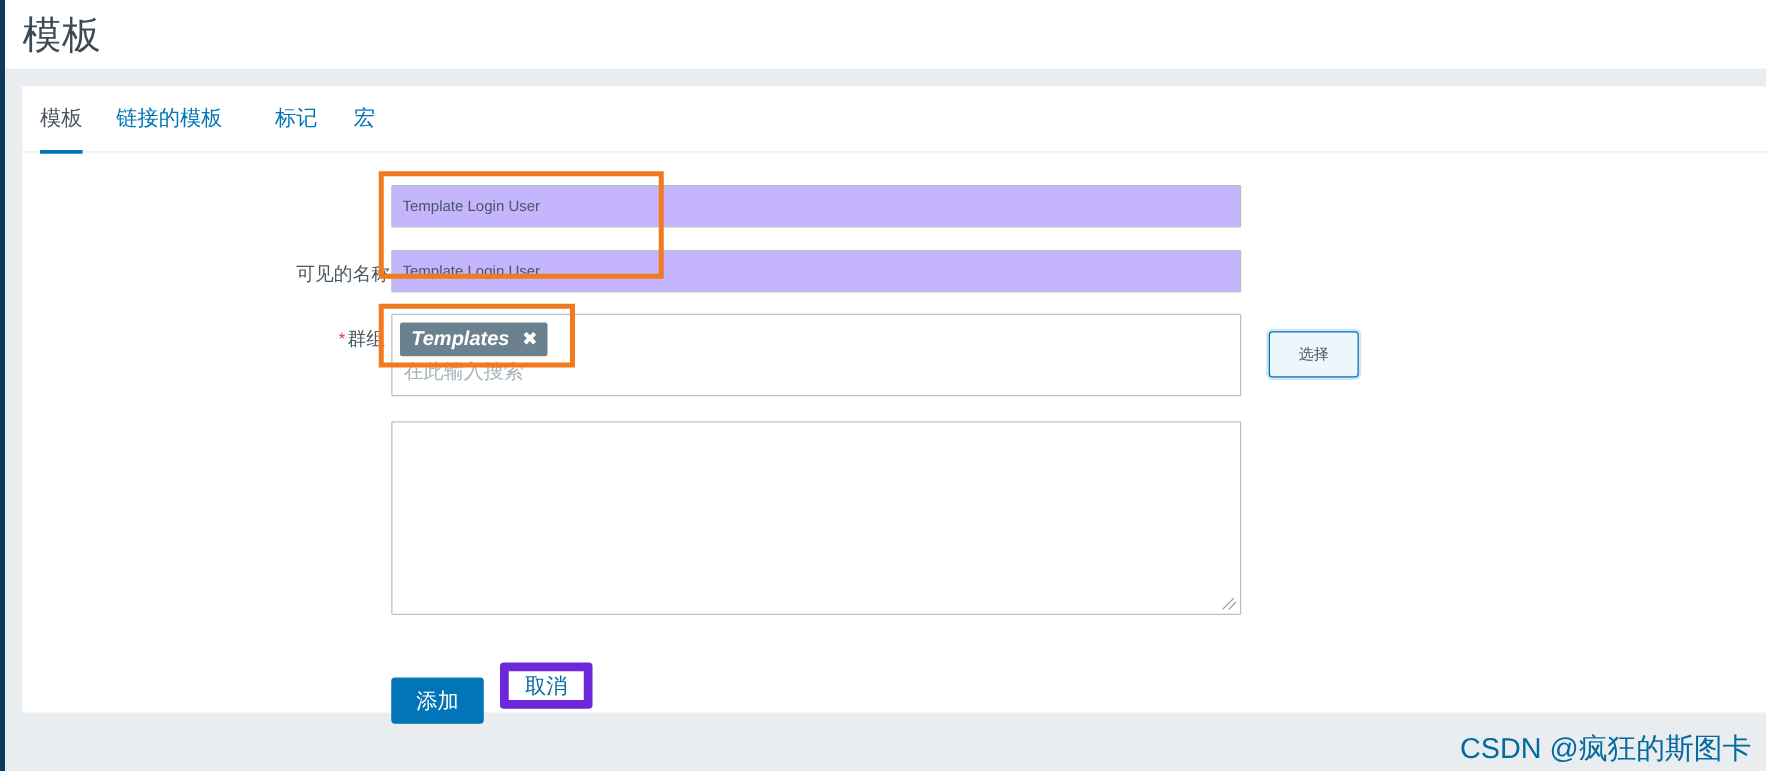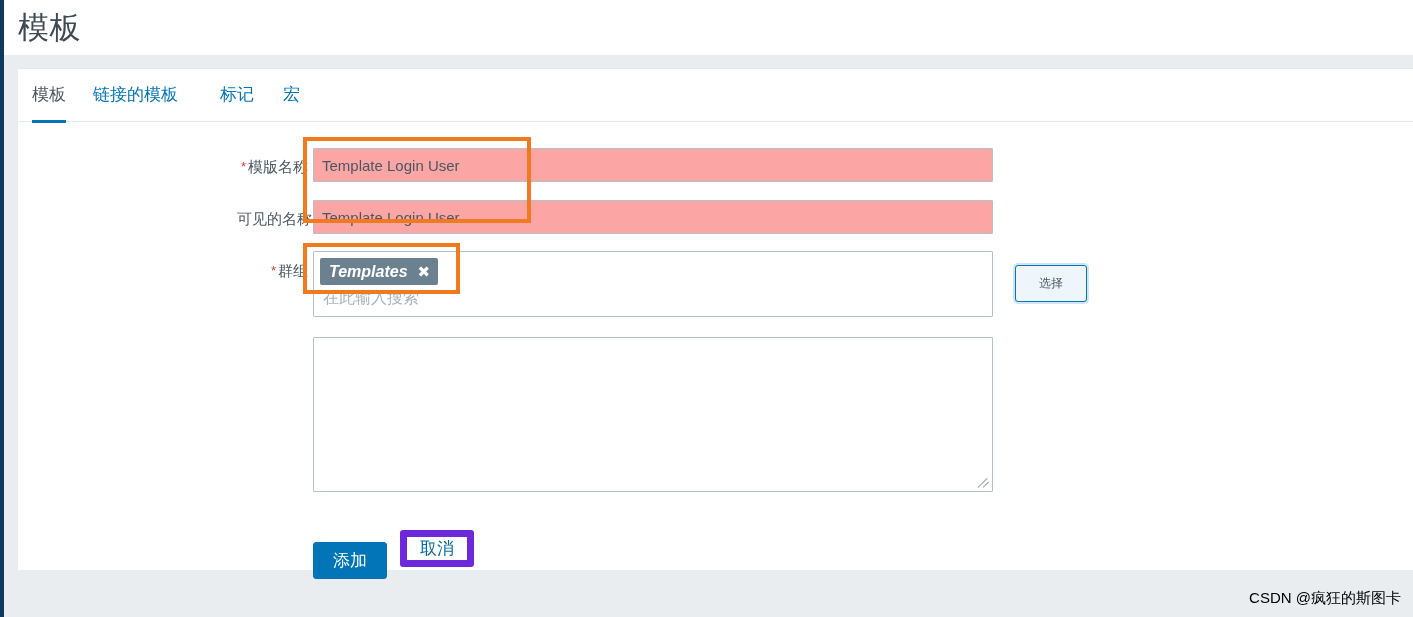--- a/index.html
+++ b/index.html
@@ -98,22 +98,22 @@
   .req {
     color: #e33734;
     font-size: 13px;
     margin-right: 2px;
     vertical-align: 1px;
   }
   .field-input {
     position: absolute;
     height: 34px;
     border: 1px solid #b6c2c9;
-    background: #fca5a5;
-    font-size: 15px;
+    background: #c4b5fd;
+    font-size: 12px;
     color: #4a5763;
     font-family: "Liberation Sans", "DejaVu Sans", sans-serif;
     padding: 16px 8px;
     line-height: 32px;
     outline: none;
     border-radius: 1px;
   }
   .multiselect {
     position: absolute;
     border: 1px solid #b6c2c9;
@@ -216,22 +216,22 @@
     position: absolute;
     border: 4px solid #f07a1d;
     z-index: 20;
     pointer-events: none;
     background: transparent;
   }
 
   .watermark {
     position: absolute;
     right: 12px; bottom: 8px;
-    color: #000000;
-    font-size: 15px;
+    color: #0369a1;
+    font-size: 23px;
     line-height: 22px;
     white-space: nowrap;
   }
 </style>
 </head>
 <body>
 
 <div id="root">
 
   <div class="left-rail"></div>
@@ -247,23 +247,20 @@
     <div class="tabs">
       <div class="tab tab-active" id="tab0">模板</div>
       <div class="tab tab-link" id="tab1">链接的模板</div>
       <div class="tab tab-link" id="tab2">标记</div>
       <div class="tab tab-link" id="tab3">宏</div>
     </div>
 
     <div class="form">
 
       <div class="row" style="top:25px;height:42px;">
-        <div class="label" style="left:100px; top:10px; width:190px;">
-          <span class="req">*</span><span>模版名称</span>
-        </div>
         <input class="field-input" type="text" style="left: 295px; top: 1px; width: 680px;" value="Template Login User">
       </div>
 
       <div class="row" style="top:77px;height:42px;">
         <div class="label" style="left:104px; top:10px; width:190px;">
           <span class="req"></span><span>可见的名称</span>
         </div>
         <input class="field-input" type="text" style="left: 295px; top: 1px; width: 680px;" value="Template Login User">
       </div>
 

